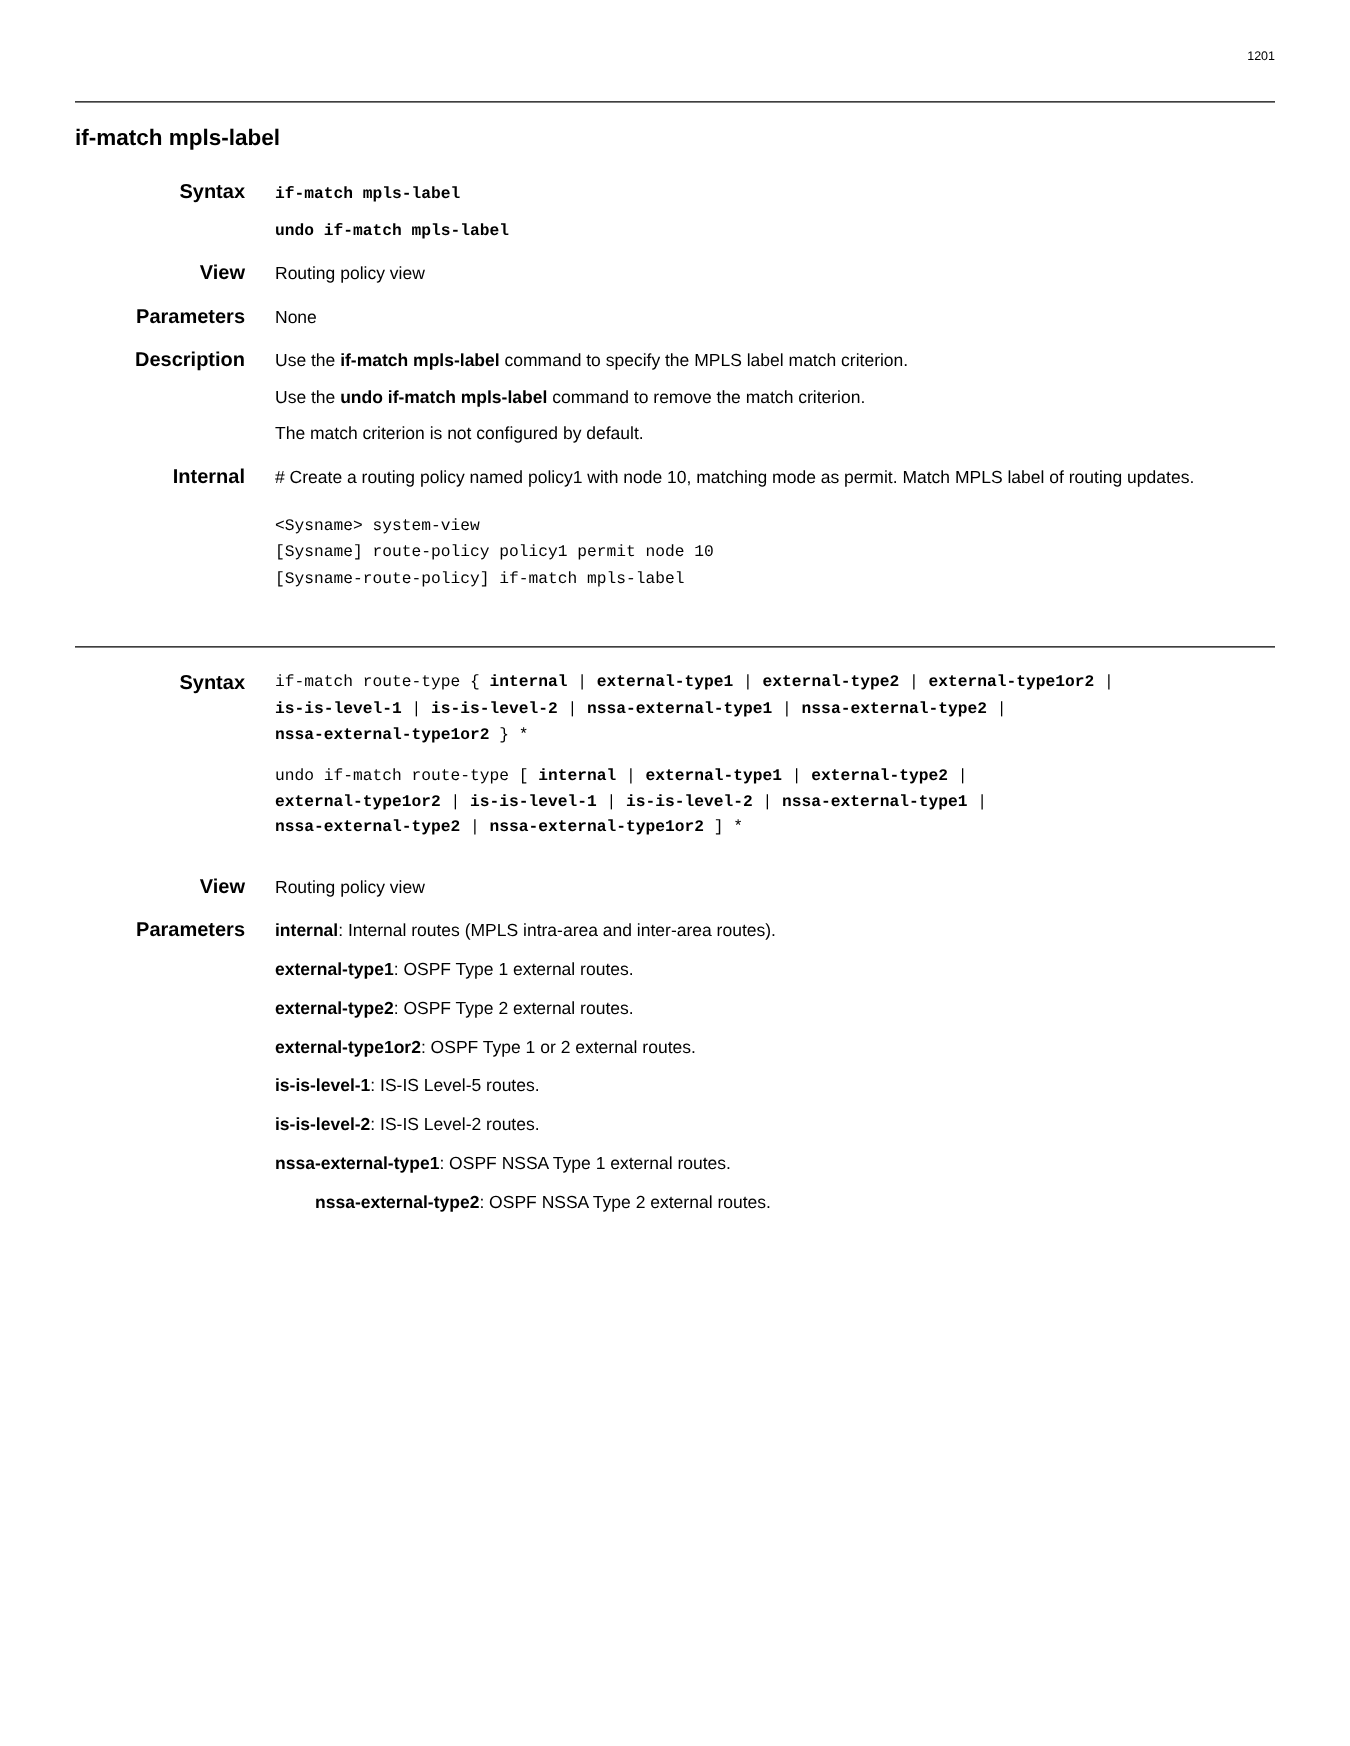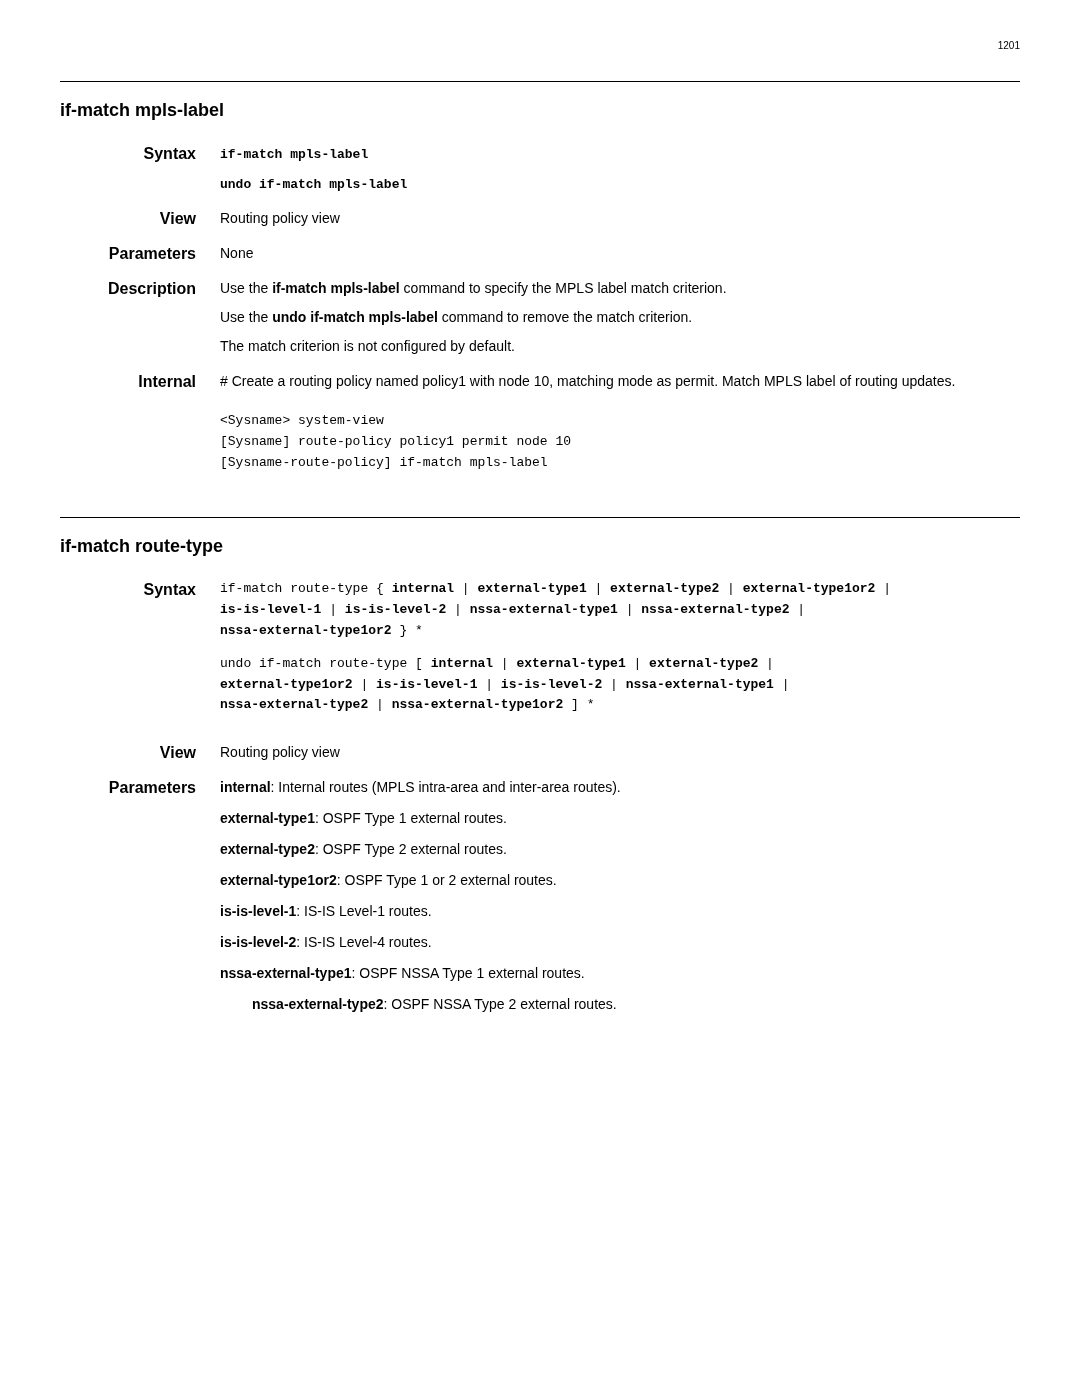--- a/index.html
+++ b/index.html
@@ -154,21 +154,20 @@
             <div>[Sysname-route-policy] if-match mpls-label</div>
           </div>
         </td>
       </tr>
     </tbody>
   </table>
 </div>
 
 <div class="section">
   <hr class="section-divider">
-  <div class="section-title">if-match route-type</div>
 
   <table class="field-table">
     <tbody>
 
       <tr>
         <td class="field-label">Syntax</td>
         <td class="field-content">
           <div class="syntax-block">
             if-match route-type { <strong>internal</strong> | <strong>external-type1</strong> | <strong>external-type2</strong> | <strong>external-type1or2</strong> |<br>
             <strong>is-is-level-1</strong> | <strong>is-is-level-2</strong> | <strong>nssa-external-type1</strong> | <strong>nssa-external-type2</strong> |<br>
@@ -196,24 +195,24 @@
           <div class="param-item">
             <strong>external-type1</strong><span>: OSPF Type 1 external routes.</span>
           </div>
           <div class="param-item">
             <strong>external-type2</strong><span>: OSPF Type 2 external routes.</span>
           </div>
           <div class="param-item">
             <strong>external-type1or2</strong><span>: OSPF Type 1 or 2 external routes.</span>
           </div>
           <div class="param-item">
-            <strong>is-is-level-1</strong><span>: IS-IS Level-1 routes.</span>
-          </div>
-          <div class="param-item">
-            <strong>is-is-level-2</strong><span>: IS-IS Level-4 routes.</span>
+            <strong>is-is-level-1</strong><span>: IS-IS Level-5 routes.</span>
+          </div>
+          <div class="param-item">
+            <strong>is-is-level-2</strong><span>: IS-IS Level-2 routes.</span>
           </div>
           <div class="param-item">
             <strong>nssa-external-type1</strong><span>: OSPF NSSA Type 1 external routes.</span>
           </div>
           <div class="param-item">
             <strong>nssa-external-type2</strong><span>: OSPF NSSA Type 2 external routes.</span>
           </div>
         </td>
       </tr>
     </tbody>

